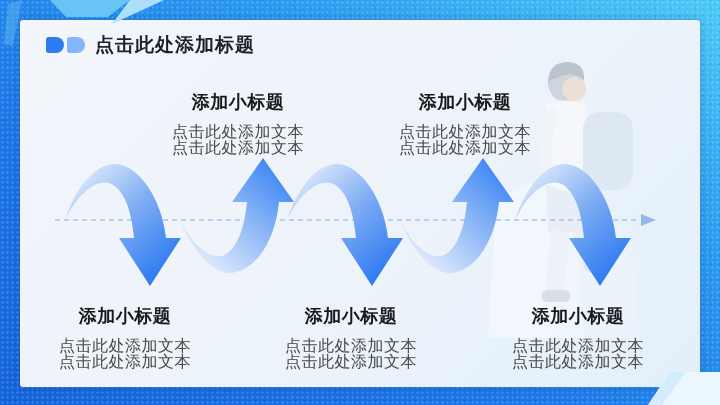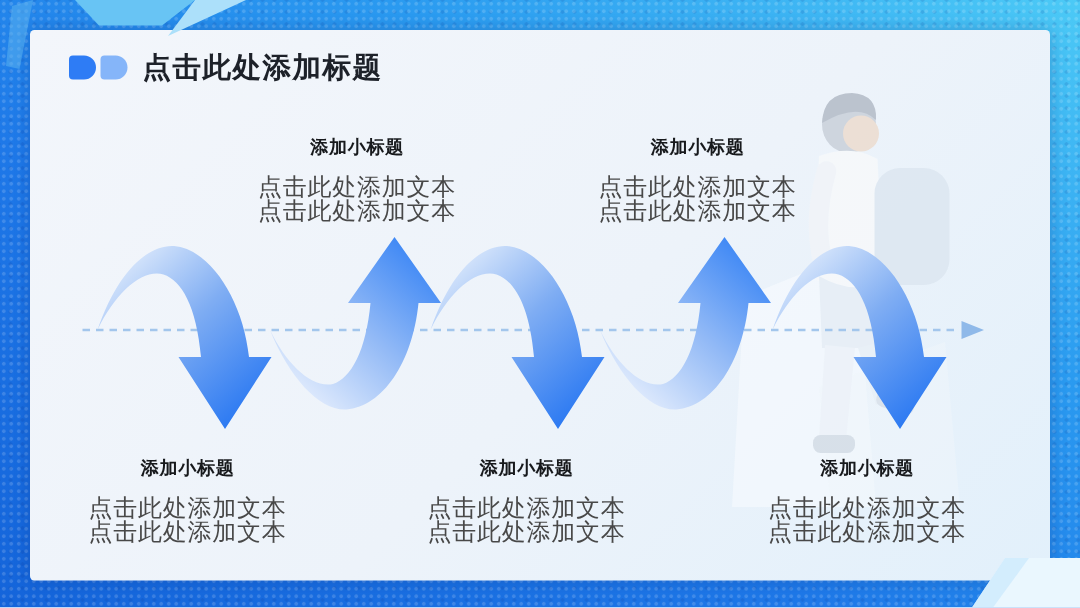--- a/index.html
+++ b/index.html
@@ -37,21 +37,21 @@
   .logo{display:flex;gap:3px;align-items:center;}
   .d-shape{display:inline-block;width:18px;height:16px;border-radius:3px 9px 9px 3px;}
   .d1{background:#2e7cf5;}
   .d2{background:#85b5f9;}
   .page-title{margin:0;font-size:19px;font-weight:700;color:#1d2129;letter-spacing:1px;}
   
   .wave-svg{position:absolute;left:20px;top:150px;}
   .person-svg{position:absolute;left:488px;top:56px;opacity:.85;}
   
   .step{position:absolute;width:190px;text-align:center;transform:translateX(-50%);}
-  .step h3{margin:0 0 10px 0;font-size:12px;font-weight:700;color:#17191c;letter-spacing:.5px;}
+  .step h3{margin:0 0 10px 0;font-size:18px;font-weight:700;color:#17191c;letter-spacing:.5px;}
   .step p{margin:0;font-size:16px;line-height:16px;color:#484848;letter-spacing:.5px;}
   .step.row-top{top:90px;}
   .step.row-bottom{top:304px;}
   .s1{left:238px;} .s2{left:465px;}
   .s3{left:125px;} .s4{left:351px;} .s5{left:578px;}
 </style>
 </head>
 <body>
 
 <div class="slide">

